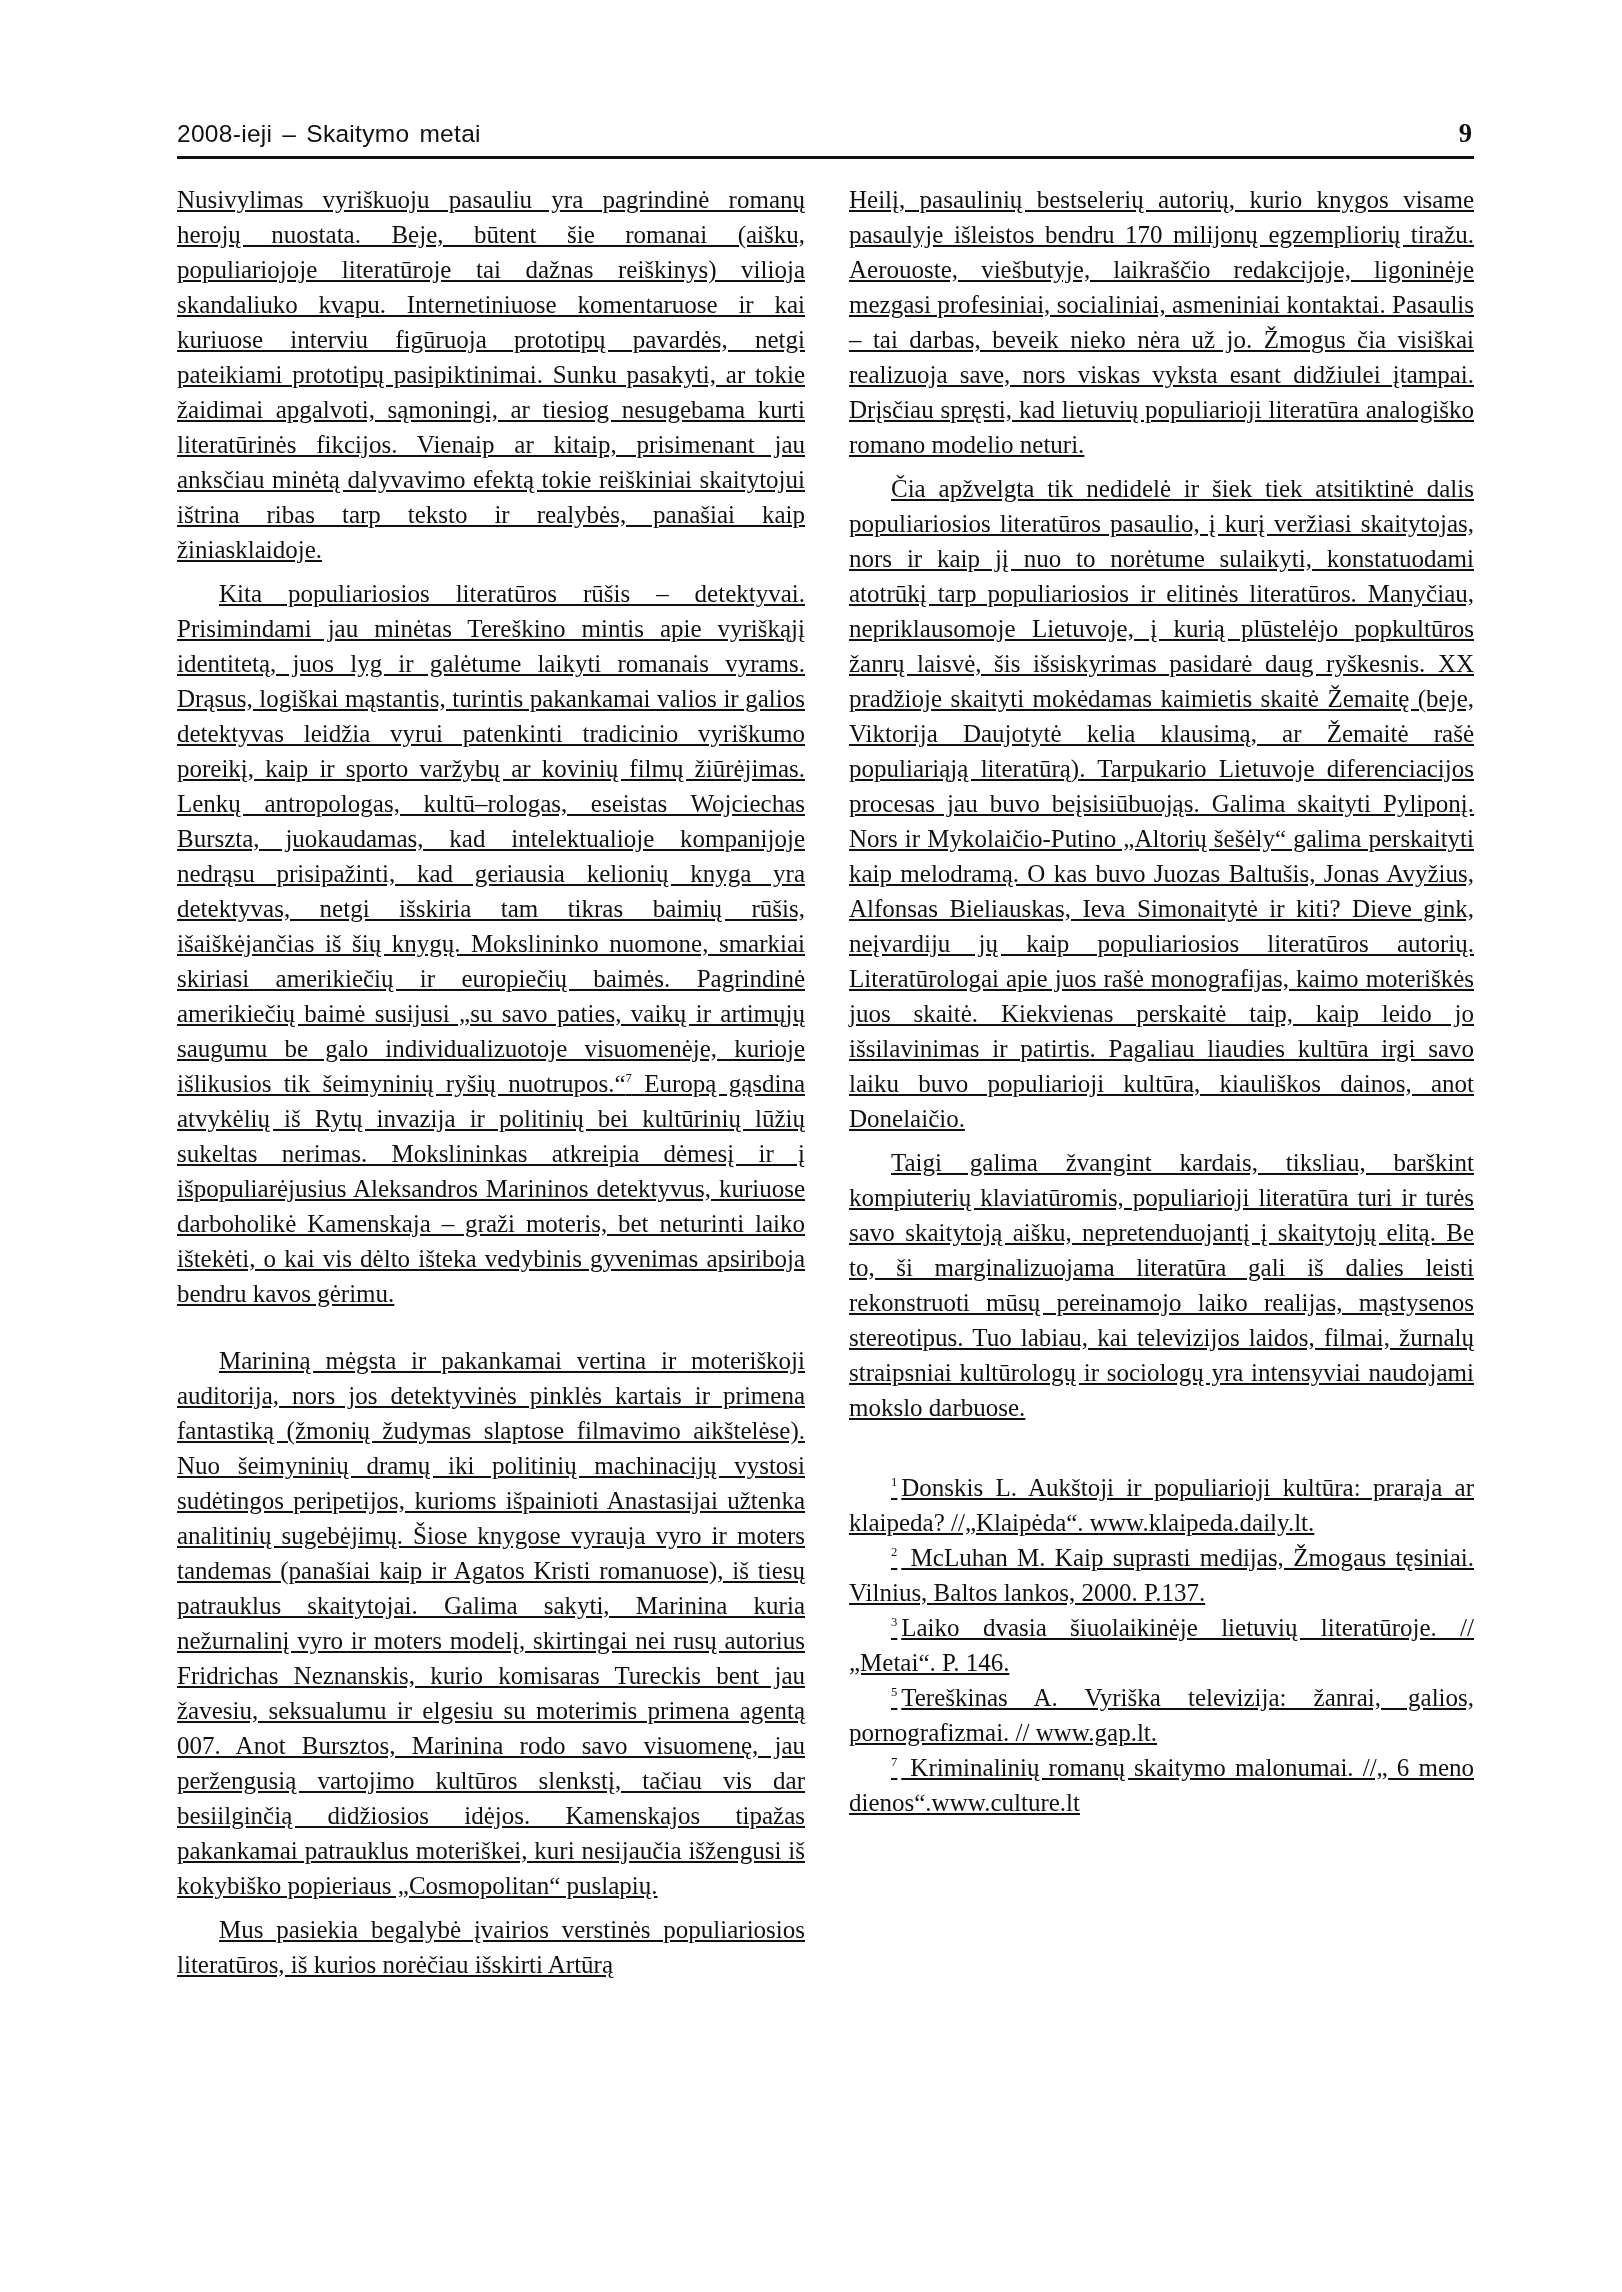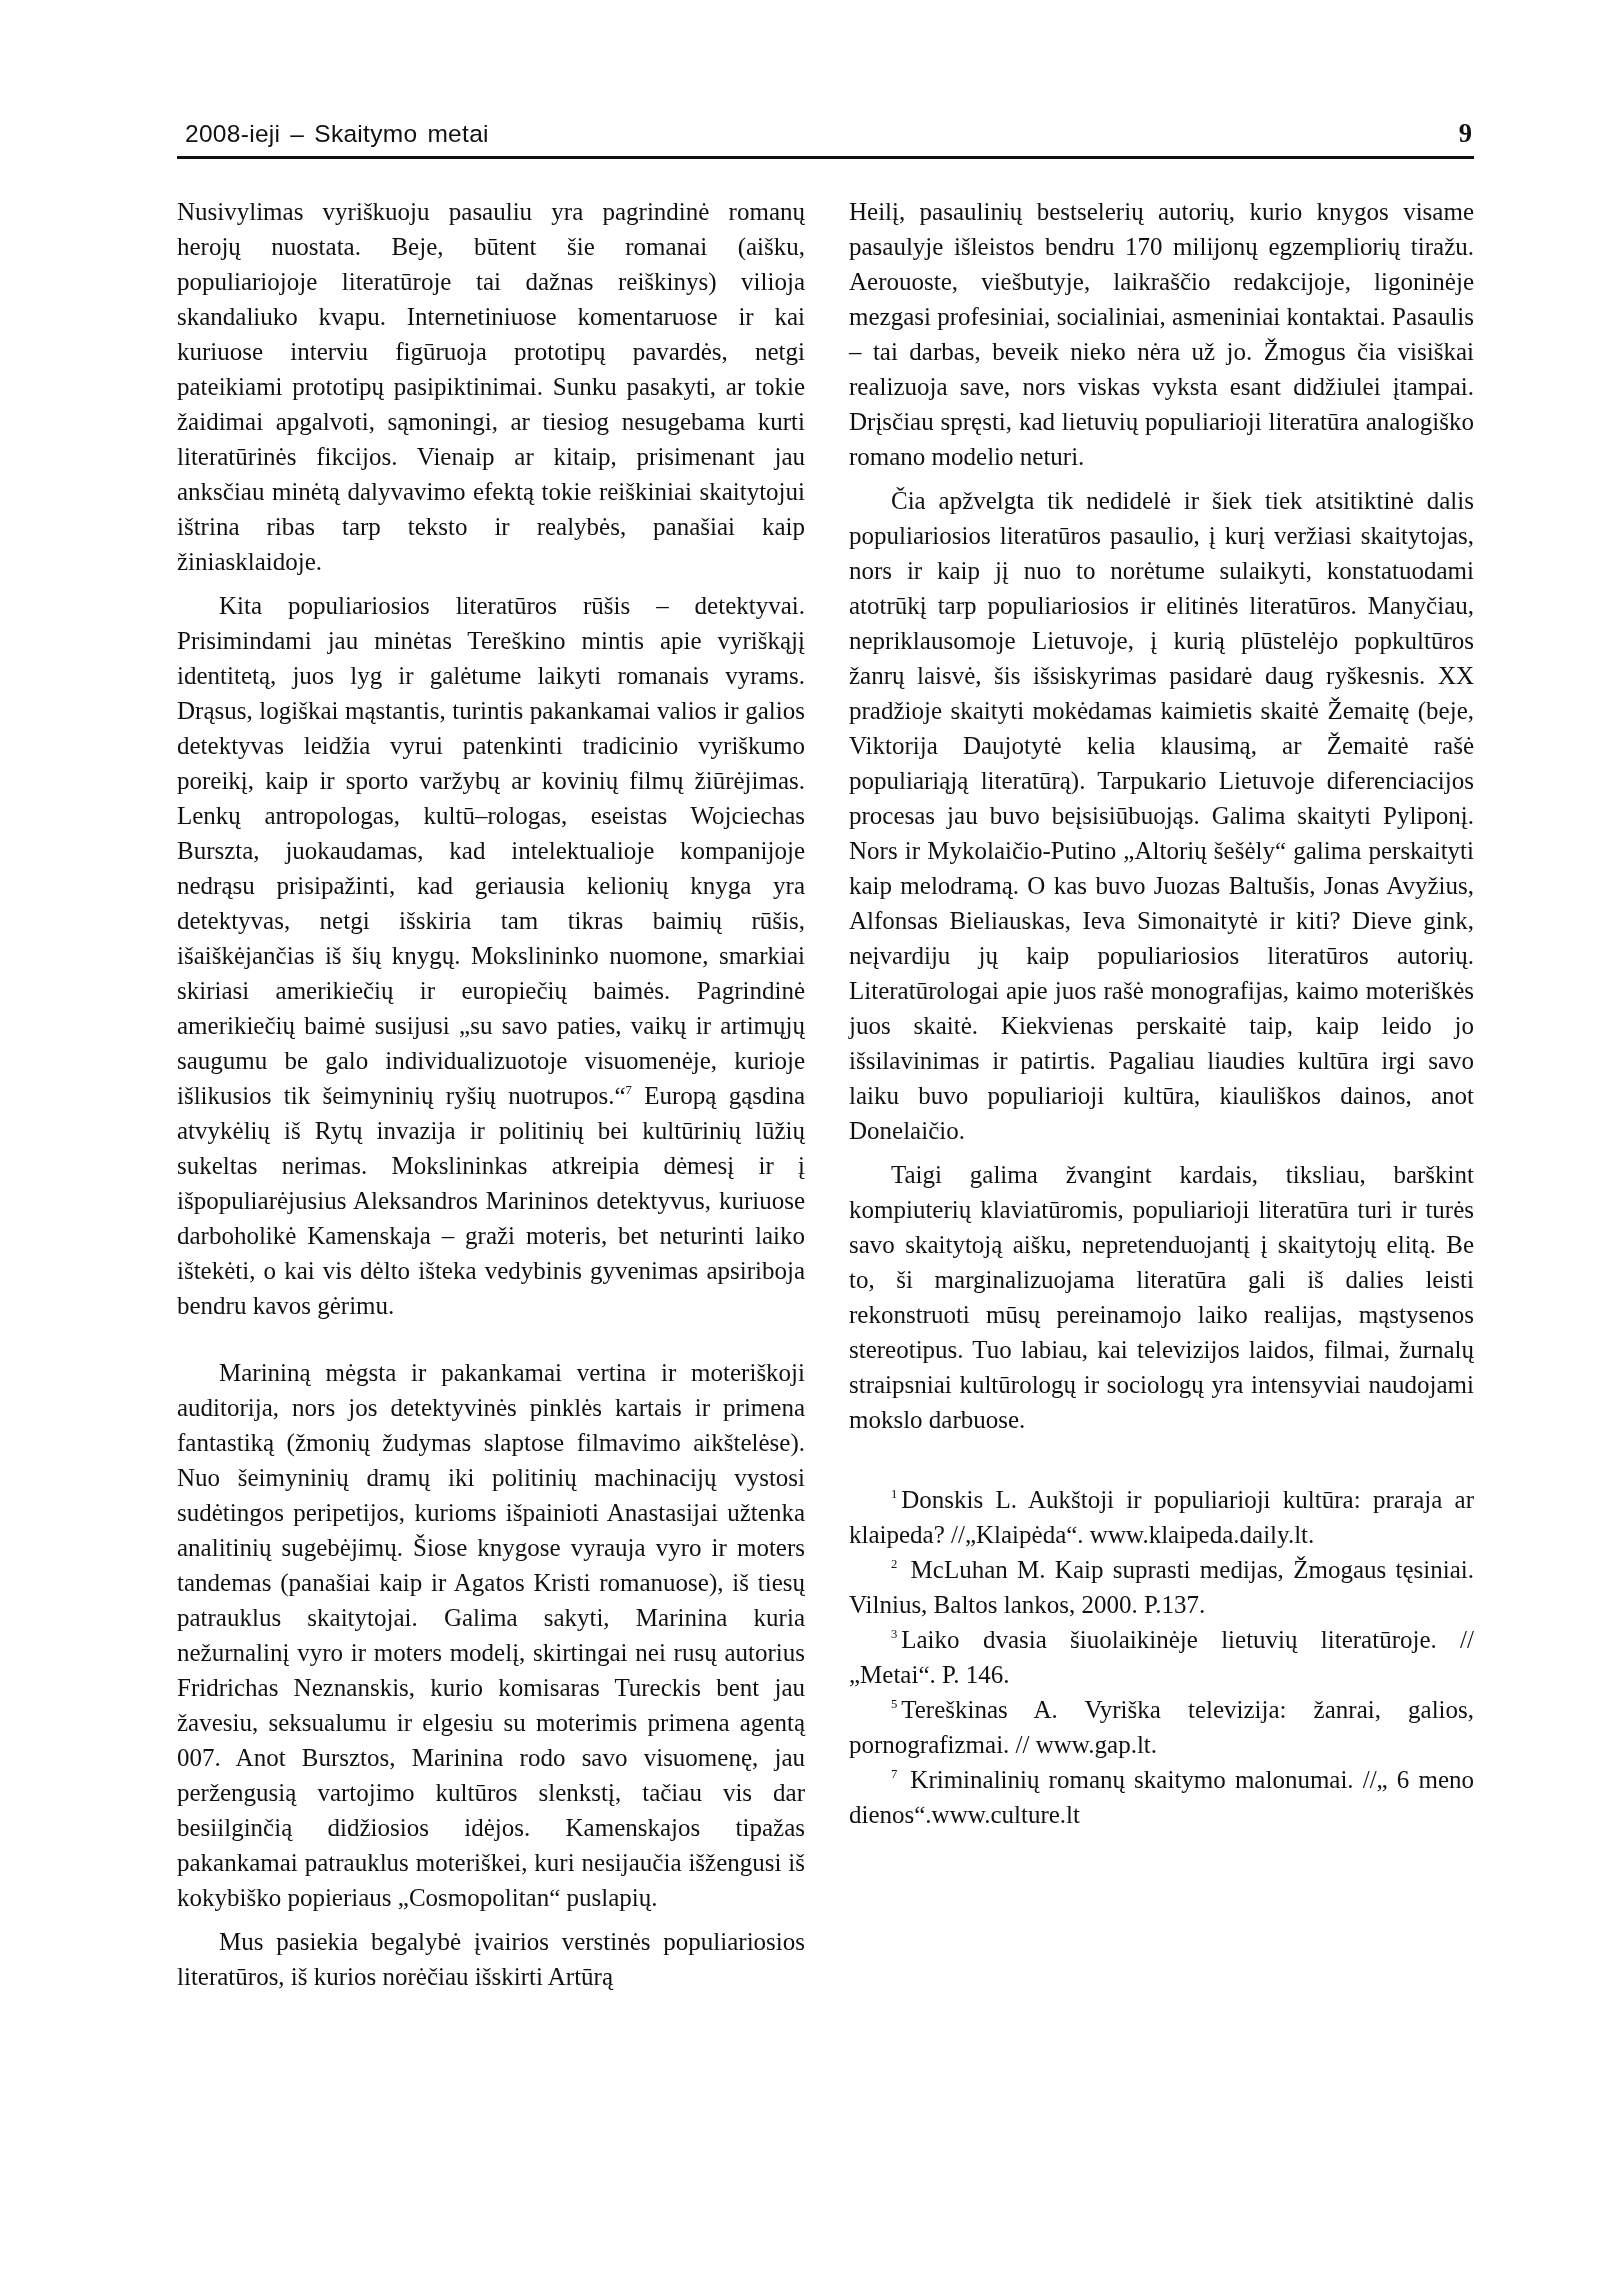--- a/index.html
+++ b/index.html
@@ -3,32 +3,32 @@
 <meta charset="utf-8">
 <style>
   html, body { margin: 0; padding: 0; background: #ffffff; }
   body { width: 1622px; height: 2293px; position: relative; overflow: hidden; color: #111111; }
   .page { position: absolute; left: 0; top: 0; width: 1622px; height: 2293px; }
   .running-head {
     position: absolute; left: 177px; top: 116px; width: 1297px; height: 35px;
     font-family: "Liberation Sans", "DejaVu Sans", sans-serif;
     font-size: 24.5px; line-height: 35px;
   }
-  .running-head .title { position: absolute; left: 0; top: 0; letter-spacing: 0.3px; word-spacing: 2.9px; margin-left: 8px; }
+  .running-head .title { position: absolute; left: 0; top: 0; letter-spacing: 0.3px; word-spacing: 2.9px; }
   .running-head .page-num {
     position: absolute; right: 2px; top: 0;
     font-family: "Liberation Serif", "DejaVu Serif", serif; font-weight: bold; font-size: 26.5px;
   }
   .head-rule { position: absolute; left: 177px; top: 156px; width: 1297px; height: 2.9px; background: #111111; }
 
   .col {
-    position: absolute; top: 194px;
+    position: absolute; top: 182px;
     font-family: "Liberation Serif", "DejaVu Serif", serif;
     font-size: 25px; line-height: 35px;
-    text-align: justify; hyphens: manual;
+    text-align: justify; hyphens: manual; text-decoration: underline;
   }
   .col-left { left: 177px; width: 628px; }
   .col-right { left: 849px; width: 625px; }
   .col p { margin: 0; text-indent: 0; }
   .col p.indent { text-indent: 42px; }
   .col p.gap-before { margin-top: 8.8px; }
   .col p.big-gap { margin-top: 32px; }
   sup.fn { font-size: 12.7px; line-height: 0; vertical-align: 9.8px; }
 
   .footnotes { margin-top: 45px; }

